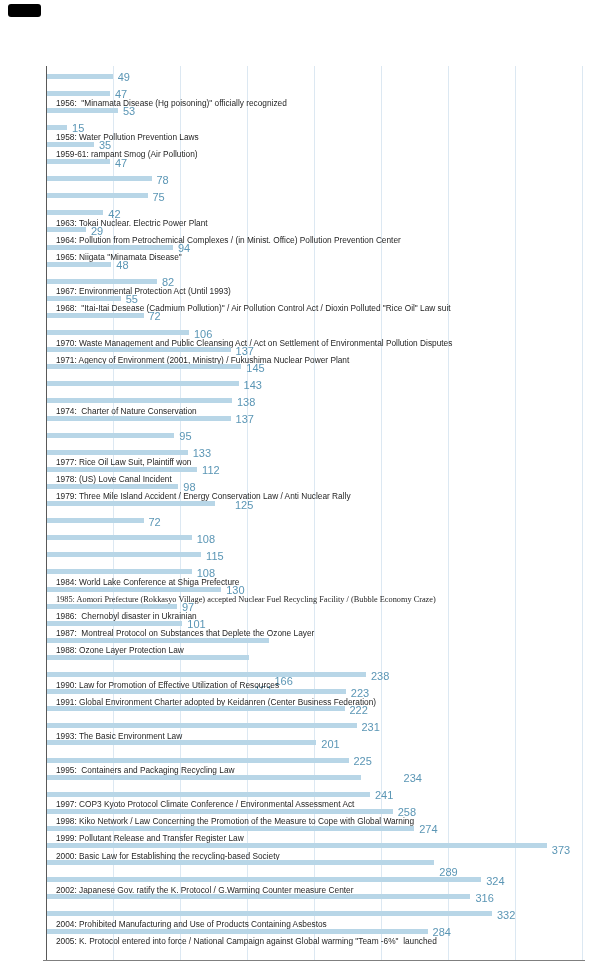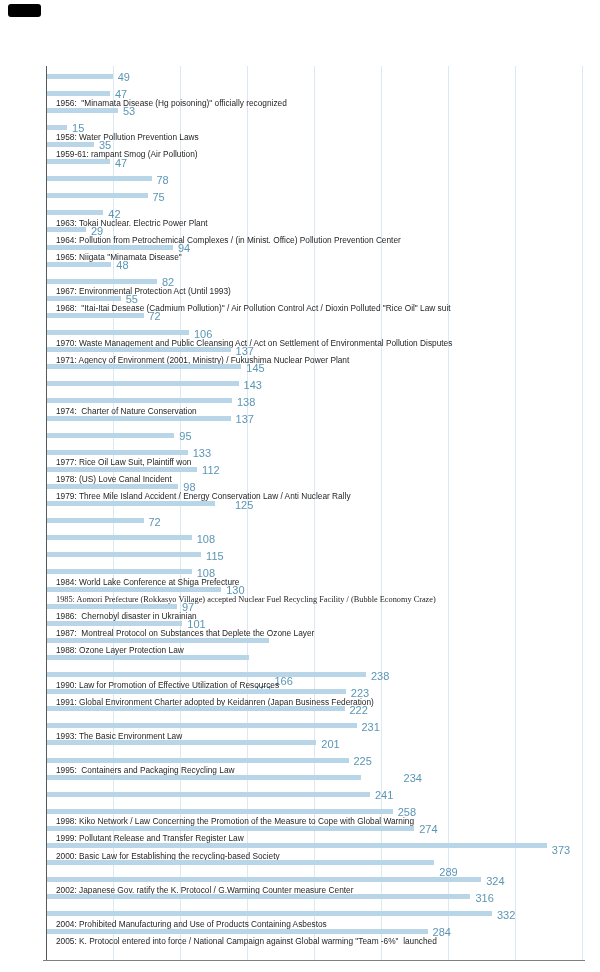--- a/index.html
+++ b/index.html
@@ -131,35 +131,36 @@
       <div class="bar" style="left: 47px; top: 637.8px; width: 222.4px;"></div>
       <div class="val" style="left: 274.4px; top: 636.3px; margin-top: 40px;">166</div>
       <div class="note" style="left: 56px; top: 645.3px;">1988: Ozone Layer Protection Law</div>
       <div class="bar" style="left: 47px; top: 654.9px; width: 202.3px;"></div>
       <div class="val" style="left: 254.3px; top: 653.4px; margin-top: 32px;">151</div>
       <div class="bar" style="left: 47px; top: 672px; width: 318.9px;"></div>
       <div class="val" style="left: 370.9px; top: 670.5px;">238</div>
       <div class="note" style="left: 56px; top: 679.5px;">1990: Law for Promotion of Effective Utilization of Resources</div>
       <div class="bar" style="left: 47px; top: 689.1px; width: 298.8px;"></div>
       <div class="val" style="left: 350.8px; top: 687.6px;">223</div>
-      <div class="note" style="left: 56px; top: 696.6px;">1991: Global Environment Charter adopted by Keidanren (Japan Business Federation)</div>
+      <div class="note" style="left: 56px; top: 696.6px;">1991: Global Environment Charter adopted by Keidanren (Center Business Federation)</div>
       <div class="bar" style="left: 47px; top: 706.2px; width: 297.5px;"></div>
       <div class="val" style="left: 349.5px; top: 704.7px;">222</div>
       <div class="bar" style="left: 47px; top: 723.3px; width: 309.5px;"></div>
       <div class="val" style="left: 361.5px; top: 721.8px;">231</div>
       <div class="note" style="left: 56px; top: 730.8px;">1993: The Basic Environment Law</div>
       <div class="bar" style="left: 47px; top: 740.4px; width: 269.3px;"></div>
       <div class="val" style="left: 321.3px; top: 738.9px;">201</div>
       <div class="bar" style="left: 47px; top: 757.5px; width: 301.5px;"></div>
       <div class="val" style="left: 353.5px; top: 756px;">225</div>
       <div class="note" style="left: 56px; top: 765px;">1995:  Containers and Packaging Recycling Law</div>
       <div class="bar" style="left: 47px; top: 774.6px; width: 313.6px;"></div>
       <div class="val" style="left: 365.6px; top: 773.1px; margin-left: 38px;">234</div>
       <div class="bar" style="left: 47px; top: 791.7px; width: 322.9px;"></div>
       <div class="val" style="left: 374.9px; top: 790.2px;">241</div>
+      <div class="note" style="left: 56px; top: 799.2px;">1997: COP3 Kyoto Protocol Climate Conference / Environmental Assessment Act</div>
       <div class="bar" style="left: 47px; top: 808.8px; width: 345.7px;"></div>
       <div class="val" style="left: 397.7px; top: 807.3px;">258</div>
       <div class="note" style="left: 56px; top: 816.3px;">1998: Kiko Network / Law Concerning the Promotion of the Measure to Cope with Global Warning</div>
       <div class="bar" style="left: 47px; top: 825.9px; width: 367.2px;"></div>
       <div class="val" style="left: 419.2px; top: 824.4px;">274</div>
       <div class="note" style="left: 56px; top: 833.4px;">1999: Pollutant Release and Transfer Register Law</div>
       <div class="bar" style="left: 47px; top: 843px; width: 499.8px;"></div>
       <div class="val" style="left: 551.8px; top: 845px;">373</div>
       <div class="note" style="left: 56px; top: 850.5px;">2000: Basic Law for Establishing the recycling-based Society</div>
       <div class="bar" style="left: 47px; top: 860.1px; width: 387.3px;"></div>

